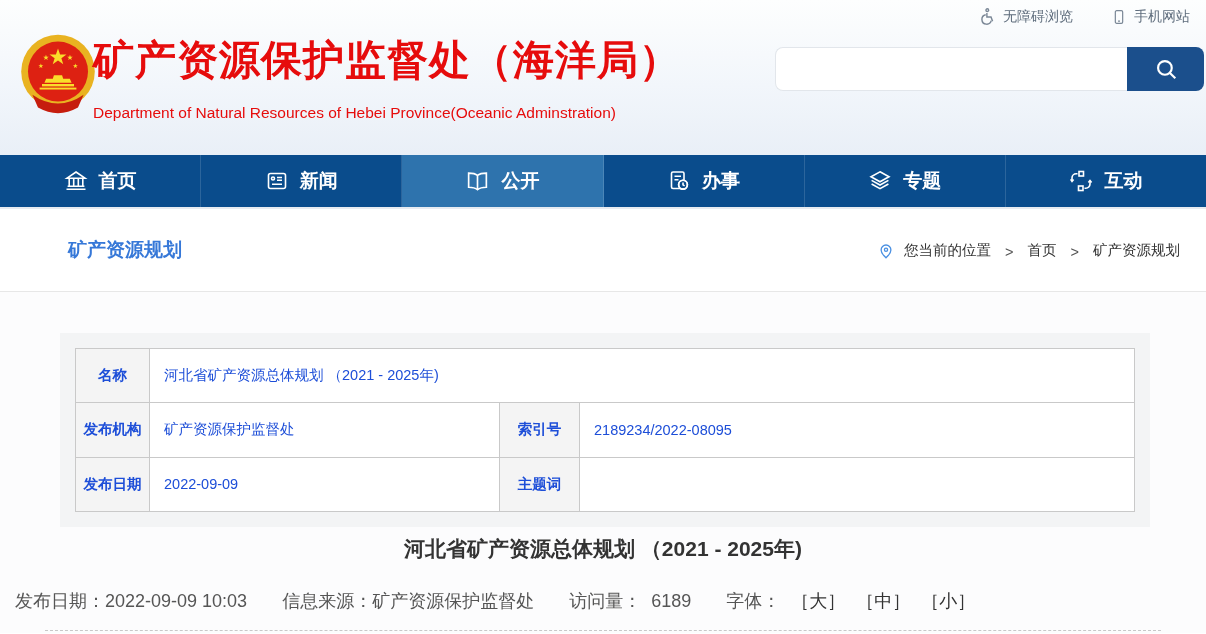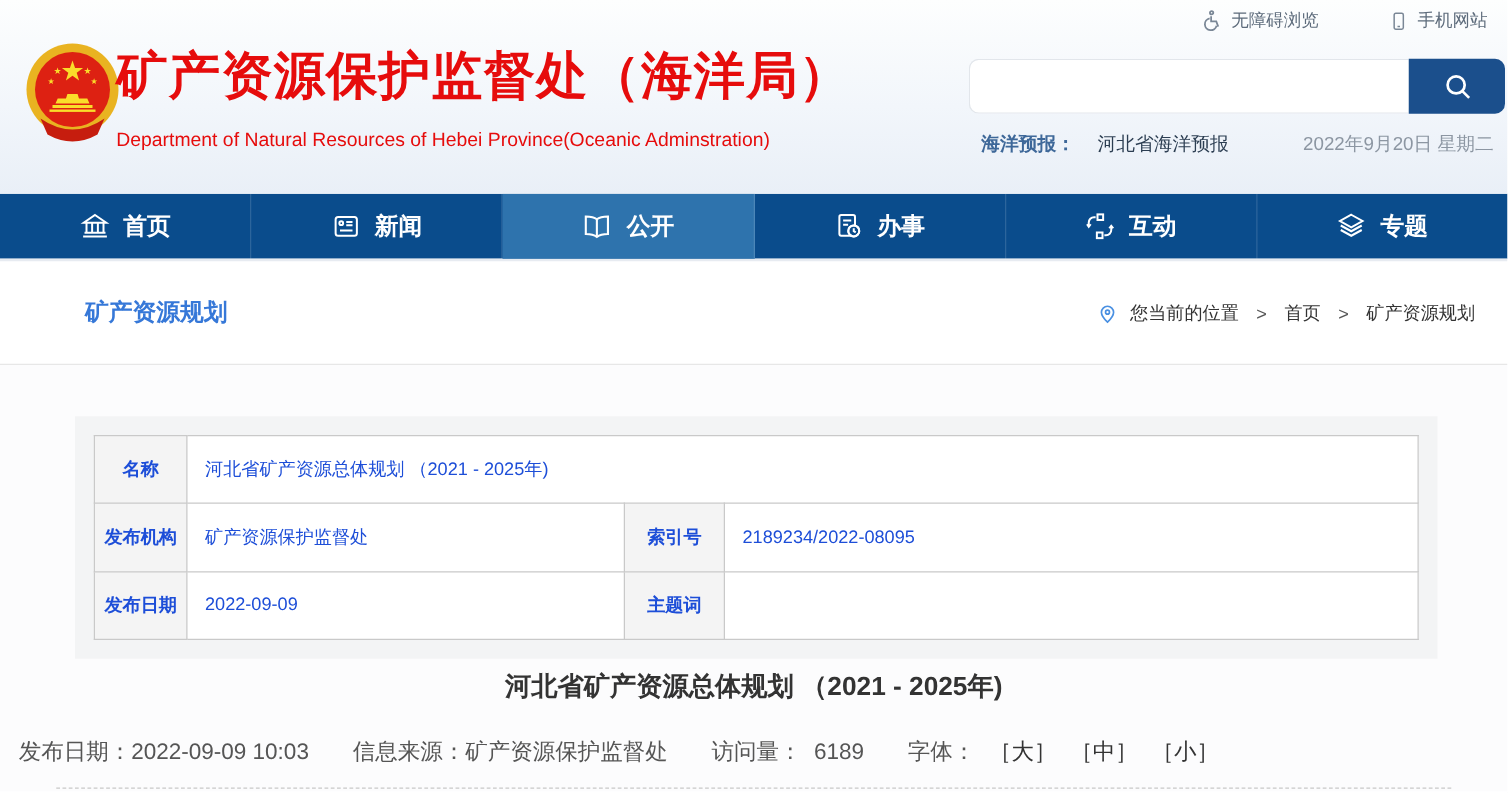--- a/index.html
+++ b/index.html
@@ -3,21 +3,21 @@
 <meta charset="utf-8">
 <style>
   * { margin:0; padding:0; box-sizing:border-box; }
   html,body { width:1206px; height:634px; overflow:hidden;
     font-family:"Liberation Sans","DejaVu Sans",sans-serif; background:#fff; }
 
   
   .header { position:relative; height:155px;
     background:linear-gradient(180deg,#fdfefe 0%,#f2f6fb 55%,#e9eff7 100%); }
   .topbar { position:absolute; top:0; left:0; right:0; height:33px;
-    display:flex; justify-content:flex-end; align-items:center; gap:56px; padding-right:16px; }
+    display:flex; justify-content:flex-end; align-items:center; gap:38px; padding-right:16px; }
   .topbar-link { display:flex; align-items:center; gap:7px; font-size:14px; color:#5e6c7c; cursor:pointer; }
   .logo { position:absolute; left:18px; top:32px; width:80px; height:84px; }
   .title-block { position:absolute; left:93px; top:38px; }
   .site-title { color:#e60c0c; font-size:41px; font-weight:bold; letter-spacing:1px; line-height:1.1; }
   .site-subtitle { color:#e60c0c; font-size:15.5px; margin-top:21px; }
   .search-row { position:absolute; left:775px; top:47px; width:429px; height:44px; display:flex; }
   .search-input { flex:1; height:44px; border:1px solid #e2e6eb; border-right:none;
     border-radius:8px 0 0 8px; outline:none; padding:0 14px; font-size:15px; background:#fff; }
   .search-btn { width:77px; height:44px; background:#1b4f8c; border:none; border-radius:0 8px 8px 0;
     display:flex; align-items:center; justify-content:center; cursor:pointer; }
@@ -110,25 +110,20 @@
     <button class="search-btn">
       <span class="icon">
         <svg width="26" height="26" viewBox="0 0 24 24" fill="none" stroke="#fff" stroke-width="2">
           <circle cx="11" cy="11" r="6.3"></circle>
           <path d="M15.6 15.6L20.6 20.6"></path>
         </svg>
       </span>
     </button>
   </div>
 
-  <div class="forecast-row">
-    <span class="forecast-label">海洋预报：</span>
-    <span class="forecast-value">河北省海洋预报</span>
-    <span class="forecast-date">2022年9月20日 星期二</span>
-  </div>
 </div>
 
 <div class="nav">
   <div class="nav-item">
     <span class="icon">
       <svg width="24" height="24" viewBox="0 0 24 24" fill="none" stroke="#fff" stroke-width="1.6">
         <path d="M12 3L21 9.2H3z"></path>
         <path d="M5.2 9.2v8M9.7 9.2v8M14.3 9.2v8M18.8 9.2v8"></path>
         <path d="M3.6 17.2h16.8M2.5 20.2h19"></path>
       </svg>
@@ -158,43 +153,43 @@
     <span class="icon">
       <svg width="24" height="24" viewBox="0 0 24 24" fill="none" stroke="#fff" stroke-width="1.6">
         <rect x="4.5" y="3" width="12.5" height="16.5" rx="1.5"></rect>
         <path d="M7.5 7.3h6.5M7.5 10.8h4"></path>
         <circle cx="16" cy="15.7" r="4.4" fill="#0a4c8c"></circle>
         <circle cx="16" cy="15.7" r="4.4"></circle>
         <path d="M16 13.6v2.3l1.6 1"></path>
       </svg>
     </span>
     <span>办事</span>
+  </div>
+  <div class="nav-item">
+    <span class="icon">
+      <svg width="24" height="24" viewBox="0 0 24 24" fill="none" stroke="#fff" stroke-width="1.6">
+        <path d="M12 2.8L21 7.8 12 12.8 3 7.8z"></path>
+        <path d="M3.6 11.4L12 16l8.4-4.6"></path>
+        <path d="M3.6 15L12 19.6 20.4 15"></path>
+      </svg>
+    </span>
+    <span>专题</span>
   </div>
   <div class="nav-item">
     <span class="icon">
       <svg width="24" height="24" viewBox="0 0 24 24" fill="none" stroke="#fff" stroke-width="1.6">
         <rect x="10" y="2.5" width="4.5" height="4.5"></rect>
         <rect x="9.5" y="17" width="4.5" height="4.5"></rect>
         <path d="M8.5 4.8H7.2A4.2 4.2 0 0 0 3 9v2.8"></path>
         <path d="M1.6 10.4L3 12.4l1.6-2"></path>
         <path d="M15.5 19.2h1.3A4.2 4.2 0 0 0 21 15v-2.8"></path>
         <path d="M19.4 13.6l1.6-2 1.6 2"></path>
       </svg>
     </span>
     <span>互动</span>
-  </div>
-  <div class="nav-item">
-    <span class="icon">
-      <svg width="24" height="24" viewBox="0 0 24 24" fill="none" stroke="#fff" stroke-width="1.6">
-        <path d="M12 2.8L21 7.8 12 12.8 3 7.8z"></path>
-        <path d="M3.6 11.4L12 16l8.4-4.6"></path>
-        <path d="M3.6 15L12 19.6 20.4 15"></path>
-      </svg>
-    </span>
-    <span>专题</span>
   </div>
 </div>
 
 <div class="section-bar">
   <div class="section-title">矿产资源规划</div>
   <div class="breadcrumb">
     <span class="icon">
       <svg width="18" height="18" viewBox="0 0 24 24" fill="none" stroke="#4a90e2" stroke-width="1.8">
         <path d="M12 21s-6.5-6-6.5-10.5a6.5 6.5 0 0 1 13 0C18.5 15 12 21 12 21z"></path>
         <circle cx="12" cy="10.3" r="2.1"></circle>

